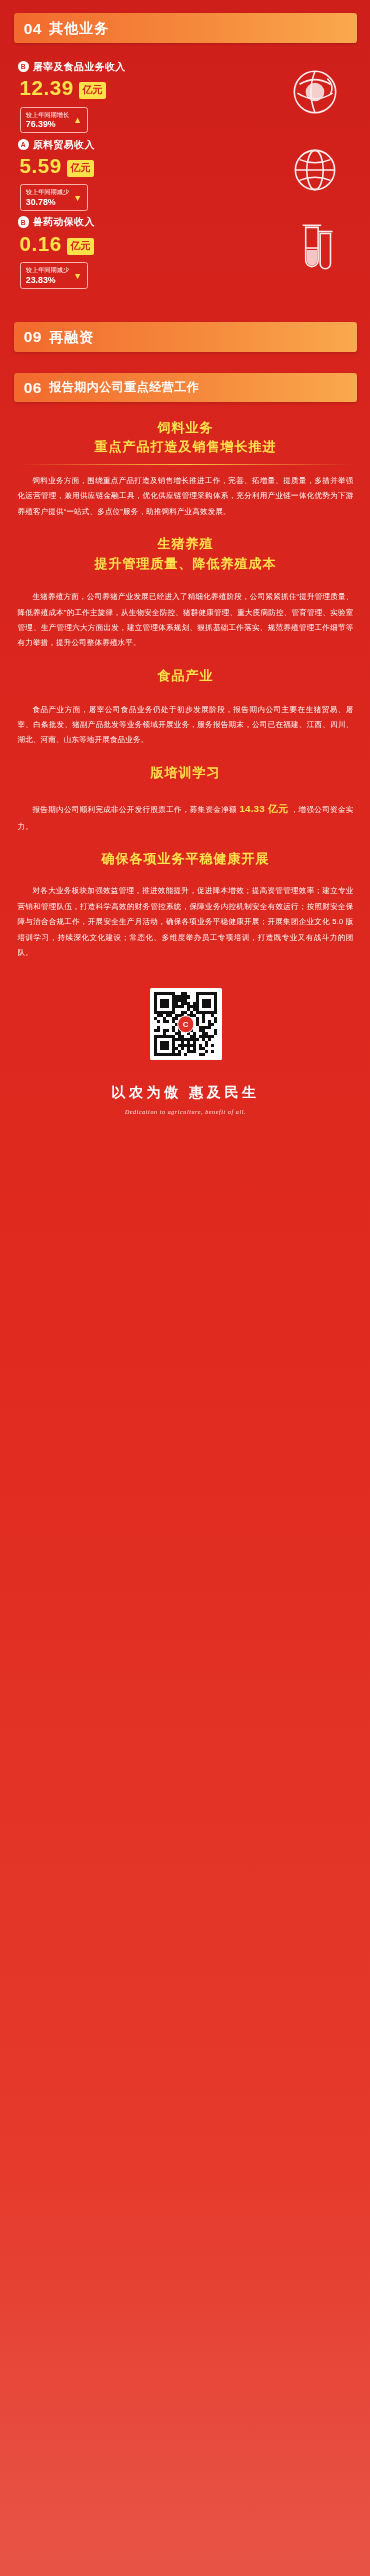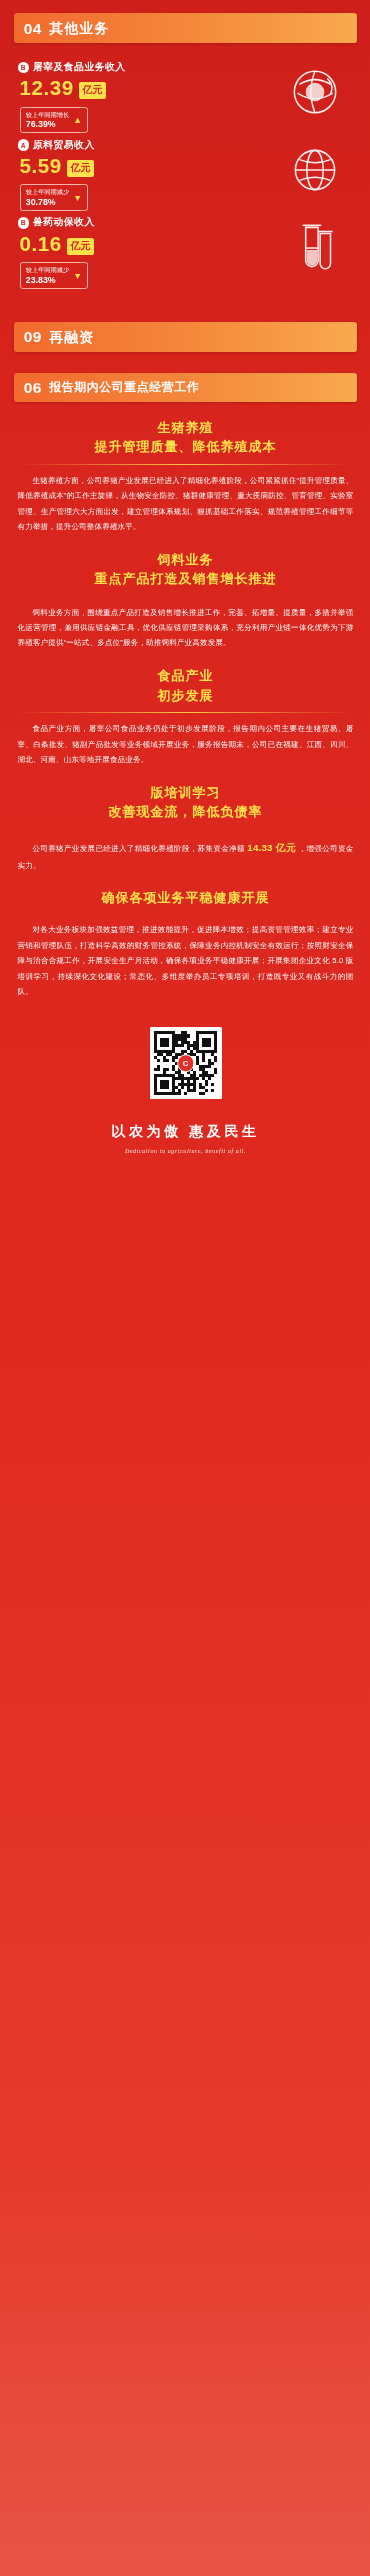--- a/index.html
+++ b/index.html
@@ -48,21 +48,21 @@
   
   .metrics { padding: 17.5px 0 10.3px 0; position: relative; }
   .metric {
     display: flex;
     align-items: flex-start;
     padding: 0 17.5px 5.2px 17.5px;
     position: relative;
     min-height: 77px;
   }
   .metric-left { flex: 1 1 auto; }
-  .metric-label-row { display: flex; align-items: center; margin-bottom: 4.1px; }
+  .metric-label-row { display: flex; margin-bottom: 4.1px; }
   .badge-circle {
     width: 11.3px; height: 11.3px;
     border-radius: 50%;
     background: #ffffff;
     color: #d6261f;
     font-size: 6.7px;
     font-weight: bold;
     display: flex; align-items: center; justify-content: center;
     margin-right: 4.1px;
     flex: 0 0 auto;
@@ -296,53 +296,51 @@
 
 
   <div style="height:20.6px"></div>
   <div class="sec-head tight">
     <span class="sec-num">06</span>
     <span class="sec-title">报告期内公司重点经营工作</span>
   </div>
 
   <div class="block">
     <div class="blk-title">
+      <span>饲料业务</span>
+      <span class="line2">重点产品打造及销售增长推进</span>
+    </div>
+    <div class="blk-rule"></div>
+    <div class="blk-body">饲料业务方面，围绕重点产品打造及销售增长推进工作，完善、拓增量、提质量，多措并举强化运营管理，兼用供应链金融工具，优化供应链管理采购体系，充分利用产业链一体化优势为下游养殖客户提供“一站式、多点位”服务，助推饲料产业高效发展。</div>
+  </div>
+
+  <div class="block">
+    <div class="blk-title">
       <span>生猪养殖</span>
       <span class="line2">提升管理质量、降低养殖成本</span>
     </div>
     <div class="blk-rule"></div>
     <div class="blk-body">生猪养殖方面，公司养猪产业发展已经进入了精细化养殖阶段，公司紧紧抓住“提升管理质量、降低养殖成本”的工作主旋律，从生物安全防控、猪群健康管理、重大疫病防控、管育管理、实验室管理、生产管理六大方面出发，建立管理体系规划、狠抓基础工作落实、规范养殖管理工作细节等有力举措，提升公司整体养殖水平。</div>
   </div>
 
   <div class="block">
     <div class="blk-title">
-      <span>饲料业务</span>
-      <span class="line2">重点产品打造及销售增长推进</span>
-    </div>
-    <div class="blk-rule"></div>
-    <div class="blk-body">饲料业务方面，围绕重点产品打造及销售增长推进工作，完善、拓增量、提质量，多措并举强化运营管理，兼用供应链金融工具，优化供应链管理采购体系，充分利用产业链一体化优势为下游养殖客户提供“一站式、多点位”服务，助推饲料产业高效发展。</div>
-  </div>
-
-  <div class="block">
-    <div class="blk-title">
       <span>食品产业</span>
-      <span class="line2">初步发展</span>
     </div>
     <div class="blk-rule"></div>
     <div class="blk-body">食品产业方面，屠宰公司食品业务仍处于初步发展阶段，报告期内公司主要在生猪贸易、屠宰、白条批发、猪副产品批发等业务领域开展业务，服务报告期末，公司已在福建、江西、四川、湖北、河南、山东等地开展食品业务。</div>
   </div>
 
   <div class="block">
     <div class="blk-title">
       <span>版培训学习</span>
-      <span class="line2">改善现金流，降低负债率</span>
     </div>
     <div class="blk-rule"></div>
     <div class="blk-body">
-      <span>公司养猪产业发展已经进入了精细化养殖阶段，募集资金净额</span>
+      <span>报告期内公司顺利完成非公开发行股票工作，募集资金净额</span>
       <span class="hl-yellow">14.33 亿元</span>
       <span>，增强公司资金实力。</span>
     </div>
   </div>
 
   <div class="block">
     <div class="blk-title-inline">确保各项业务平稳健康开展</div>
     <div class="blk-rule"></div>
     <div class="blk-body">对各大业务板块加强效益管理，推进效能提升，促进降本增效；提高资管管理效率；建立专业营销和管理队伍，打造科学高效的财务管控系统，保障业务内控机制安全有效运行；按照财安全保障与治合合规工作，开展安全生产月活动，确保各项业务平稳健康开展；开展集团企业文化 5.0 版培训学习，持续深化文化建设；常态化、多维度举办员工专项培训，打造既专业又有战斗力的团队。</div>
   </div>

